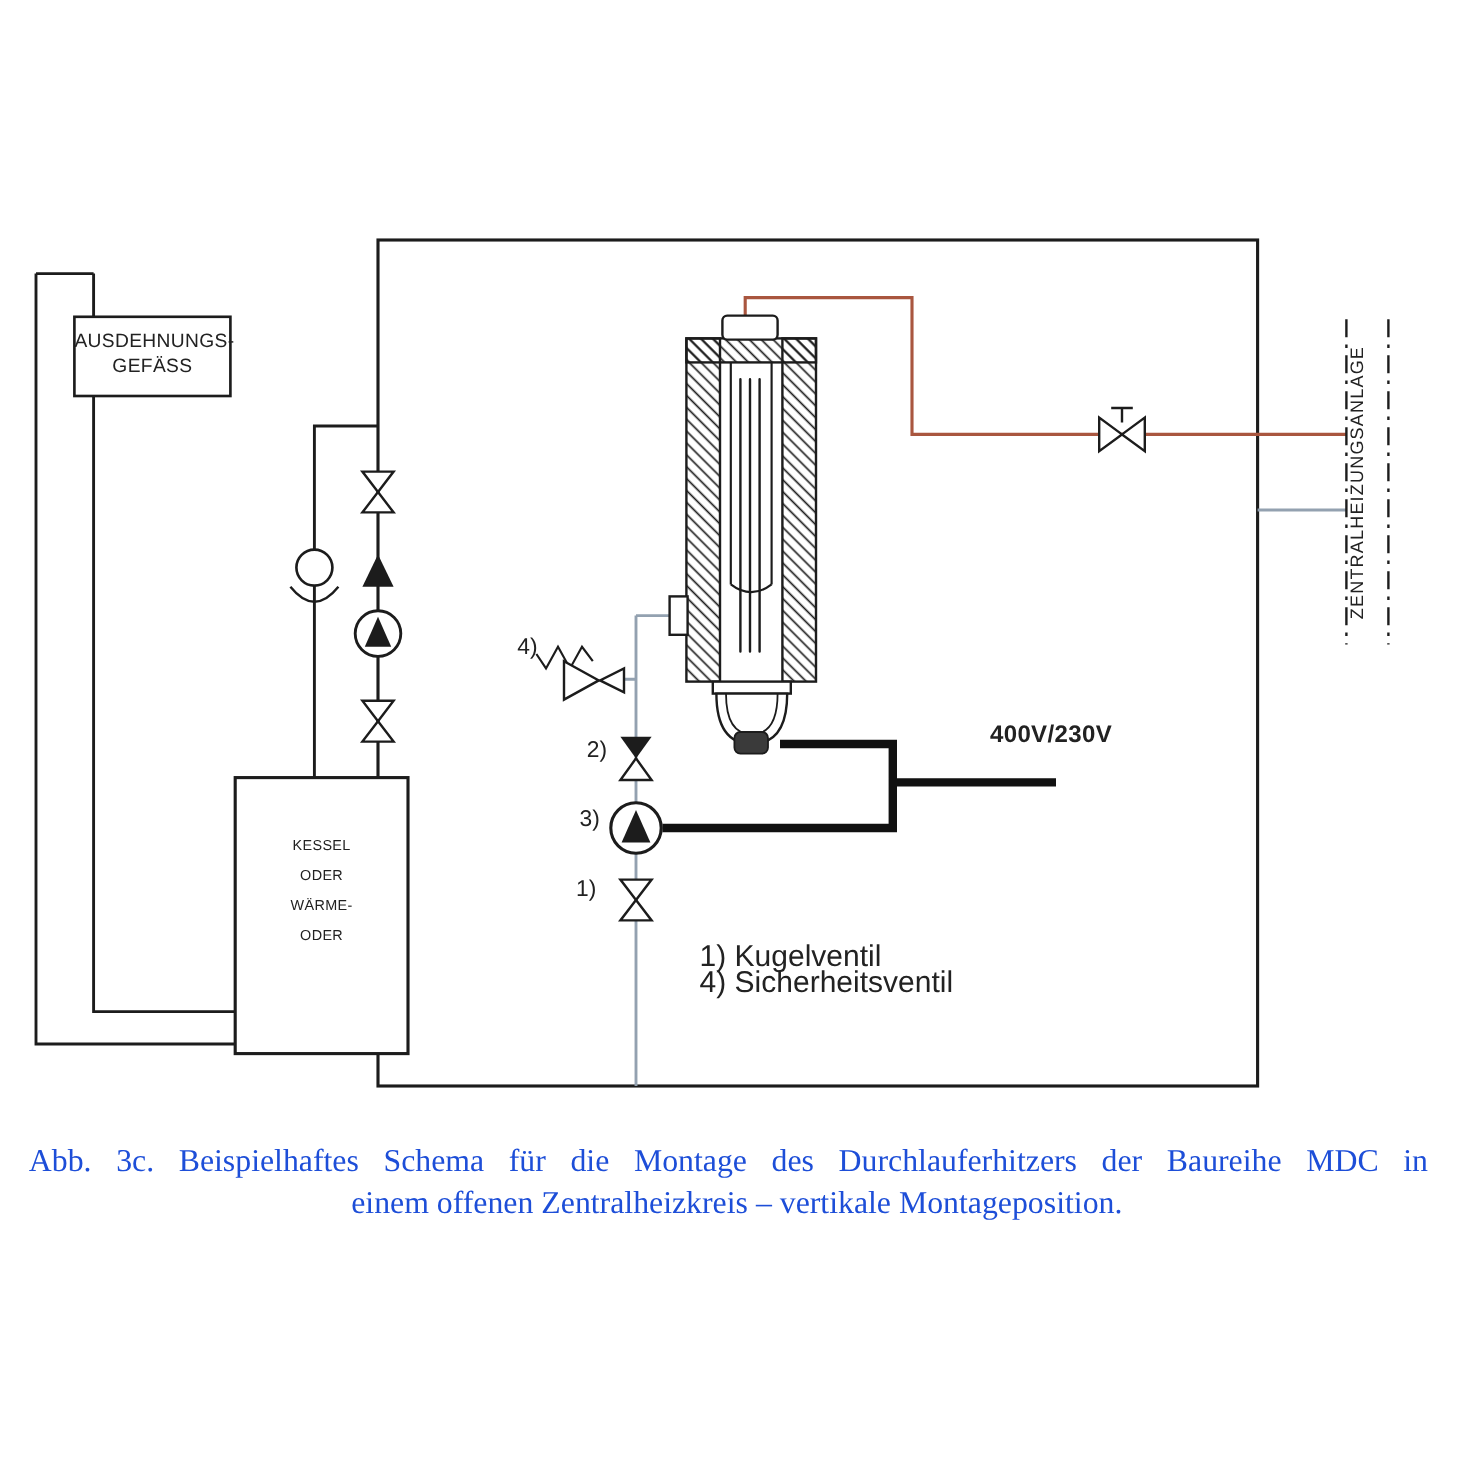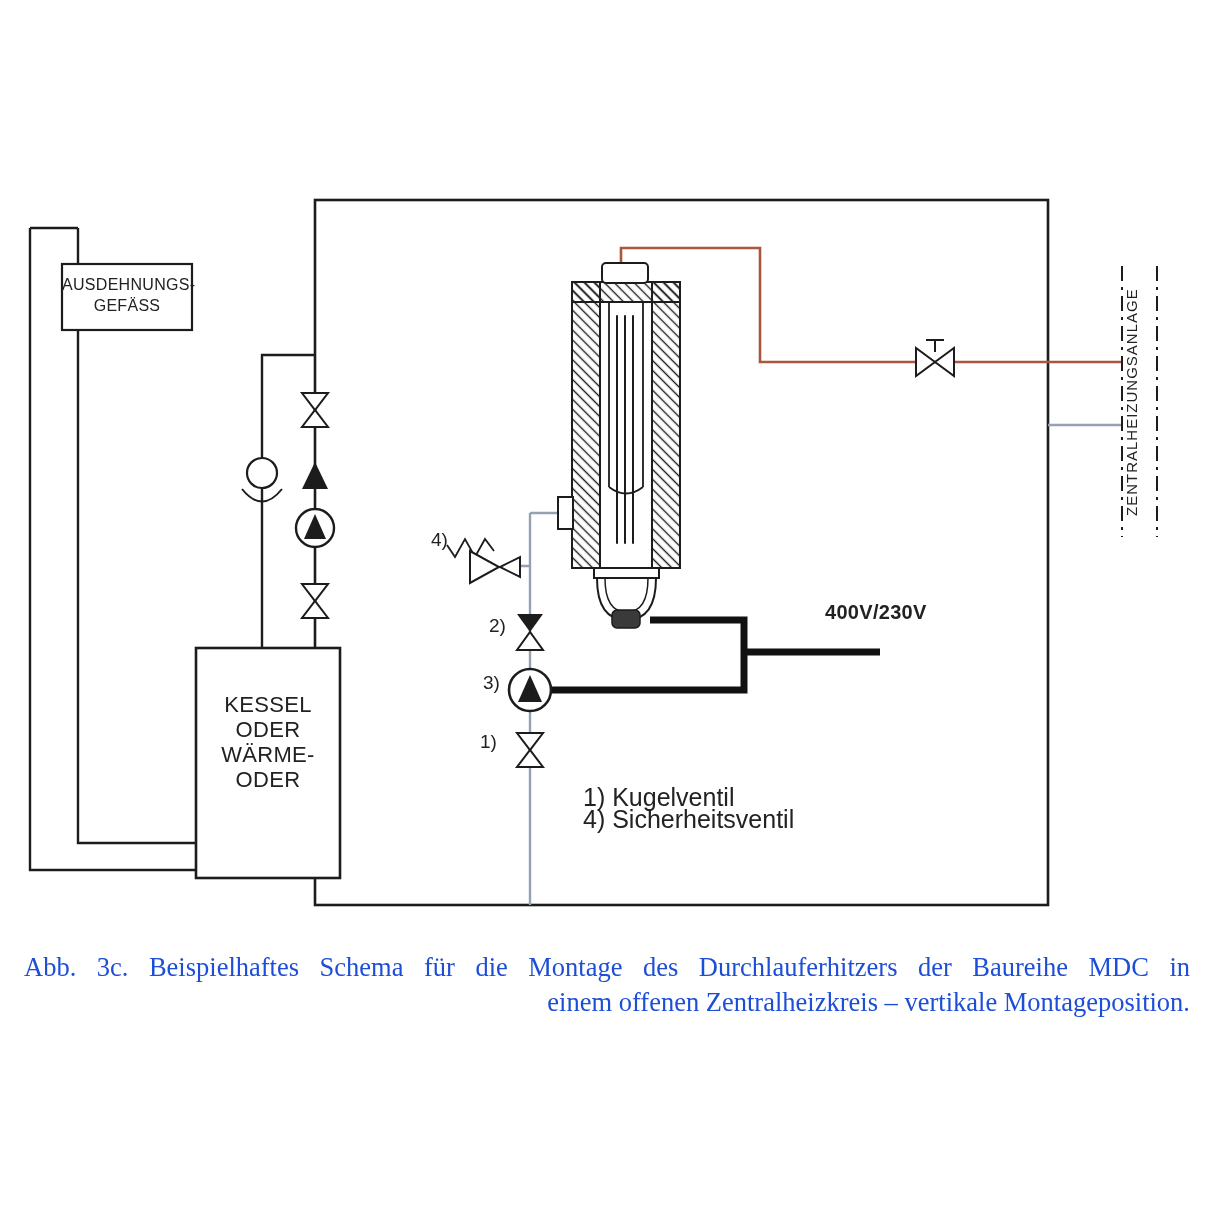--- a/index.html
+++ b/index.html
@@ -1,31 +1,31 @@
 <!DOCTYPE html>
 <html><head>
 <meta charset="utf-8">
 <style>
   html,body{margin:0;padding:0;background:#ffffff;}
   .stage{position:relative;width:1214px;height:1214px;background:#ffffff;overflow:hidden;
          font-family:"Liberation Sans",sans-serif;color:#1c1c1c;}
   svg.diagram{position:absolute;left:0;top:0;}
   .label{position:absolute;color:#222;}
   .vessel-label{left:62px;top:274px;width:130px;text-align:center;font-size:16px;line-height:21px;letter-spacing:.3px;}
-  .boiler-label{left:196px;top:692px;width:144px;text-align:center;font-size:22px;line-height:25px;letter-spacing:.3px;}
+  .boiler-label{left:196px;top:692px;width:144px;text-align:center;font-size:12px;line-height:25px;letter-spacing:.3px;}
   .zh-label{left:1123px;top:266px;width:34px;height:272px;writing-mode:vertical-rl;transform:rotate(180deg);
             font-size:15px;letter-spacing:1px;text-align:center;white-space:nowrap;}
   .voltage{left:780px;top:601px;font-size:20px;font-weight:bold;letter-spacing:.3px;margin-left:45px;}
   .marker{font-size:19px;}
   .m4{left:431px;top:529px;} .m2{left:489px;top:615px;} .m3{left:483px;top:672px;} .m1{left:480px;top:731px;}
   .legend{left:583px;top:786px;font-size:25px;line-height:22px;}
   .legend div{white-space:nowrap;}
   .caption{left:24px;top:950px;width:1166px;font-family:"Liberation Serif",serif;font-size:26.5px;line-height:35px;color:#1d4ed8;}
   .caption .l1{text-align:justify;text-align-last:justify;}
-  .caption .l2{text-align:right;margin-left:14px;}
+  .caption .l2{text-align:center;margin-left:14px;}
 </style>
 </head>
 <body>
 
 <div class="stage">
 
   <svg class="diagram" width="1214" height="1214" viewBox="0 0 1214 1214">
     <defs>
       <pattern id="hatch" width="7" height="7" patternUnits="userSpaceOnUse" patternTransform="rotate(-45)">
         <line x1="3.5" y1="0" x2="3.5" y2="7" stroke="#1c1c1c" stroke-width="1.4"></line>

